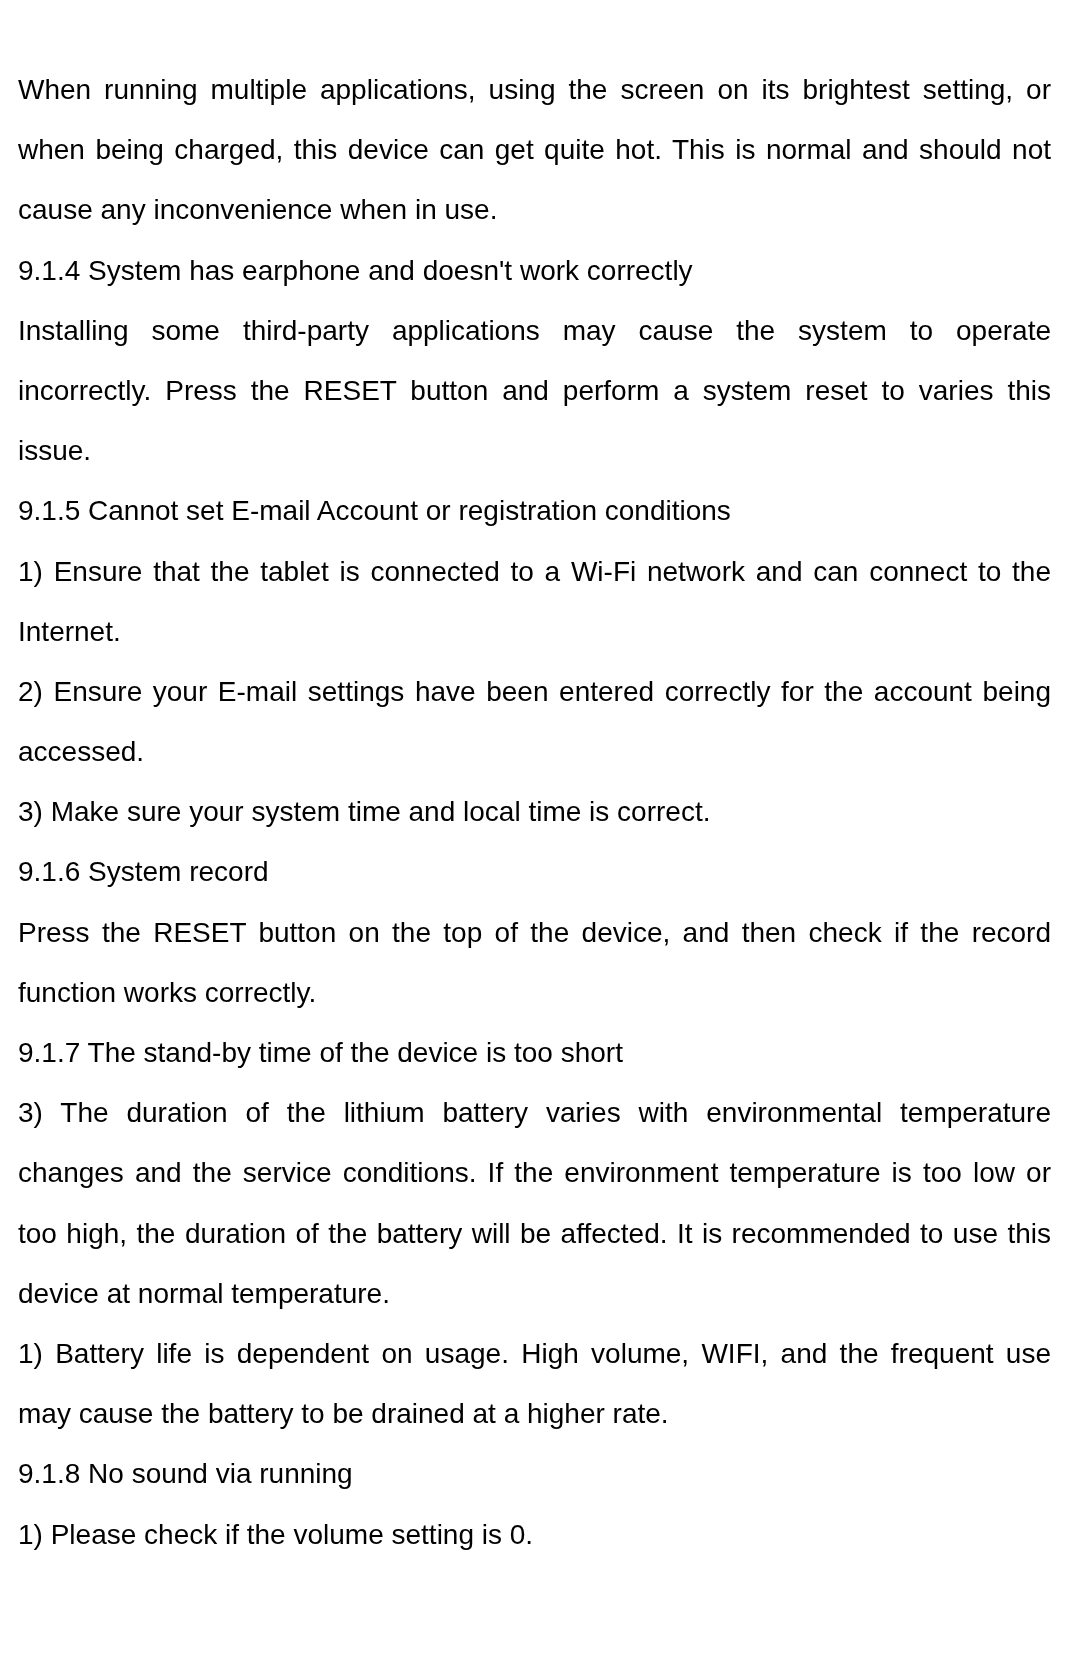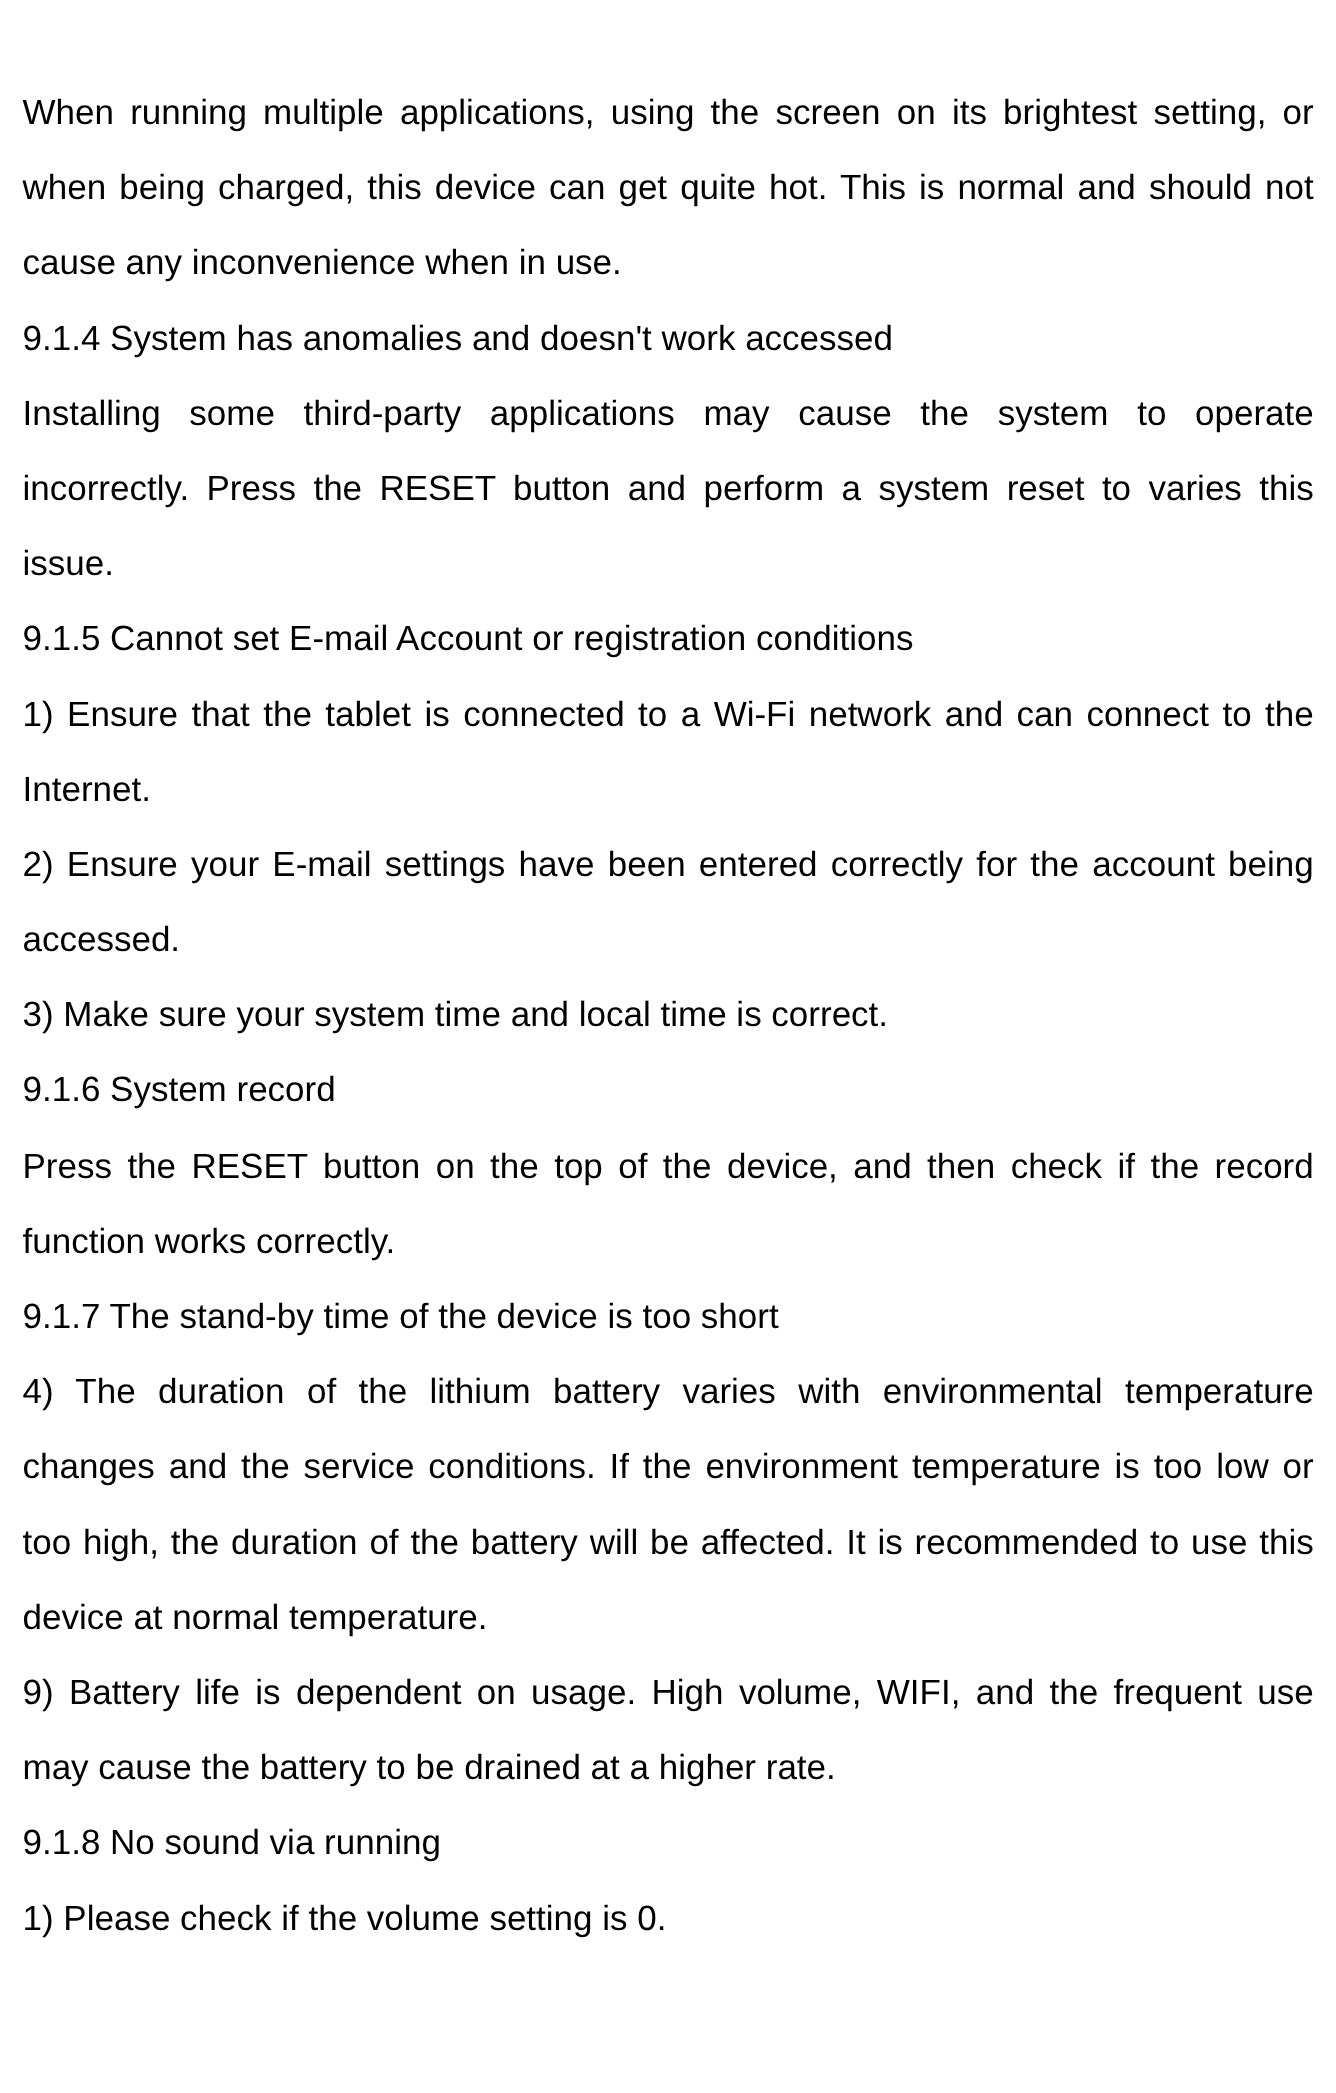--- a/index.html
+++ b/index.html
@@ -20,37 +20,37 @@
       text-align: justify;
       text-justify: inter-word;
       margin-bottom: 0;
     }
   </style>
 </head>
 <body>
 
 <div class="para">When running multiple applications, using the screen on its brightest setting, or when being charged, this device can get quite hot. This is normal and should not cause any inconvenience when in use.</div>
 
-<div class="para">9.1.4 System has anomalies and doesn't work accessed</div>
+<div class="para">9.1.4 System has earphone and doesn't work correctly</div>
 
 <div class="para">Installing some third-party applications may cause the system to operate incorrectly. Press the RESET button and perform a system reset to varies this issue.</div>
 
 <div class="para">9.1.5 Cannot set E-mail Account or registration conditions</div>
 
 <div class="para">1) Ensure that the tablet is connected to a Wi-Fi network and can connect to the Internet.</div>
 
 <div class="para">2) Ensure your E-mail settings have been entered correctly for the account being accessed.</div>
 
 <div class="para">3) Make sure your system time and local time is correct.</div>
 
 <div class="para">9.1.6 System record</div>
 
 <div class="para">Press the RESET button on the top of the device, and then check if the record function works correctly.</div>
 
 <div class="para">9.1.7 The stand-by time of the device is too short</div>
 
-<div class="para">4) The duration of the lithium battery varies with environmental temperature changes and the service conditions. If the environment temperature is too low or too high, the duration of the battery will be affected. It is recommended to use this device at normal temperature.</div>
+<div class="para">3) The duration of the lithium battery varies with environmental temperature changes and the service conditions. If the environment temperature is too low or too high, the duration of the battery will be affected. It is recommended to use this device at normal temperature.</div>
 
-<div class="para">9) Battery life is dependent on usage. High volume, WIFI, and the frequent use may cause the battery to be drained at a higher rate.</div>
+<div class="para">1) Battery life is dependent on usage. High volume, WIFI, and the frequent use may cause the battery to be drained at a higher rate.</div>
 
 <div class="para">9.1.8 No sound via running</div>
 
 <div class="para">1) Please check if the volume setting is 0.</div>
 
 </body></html>

